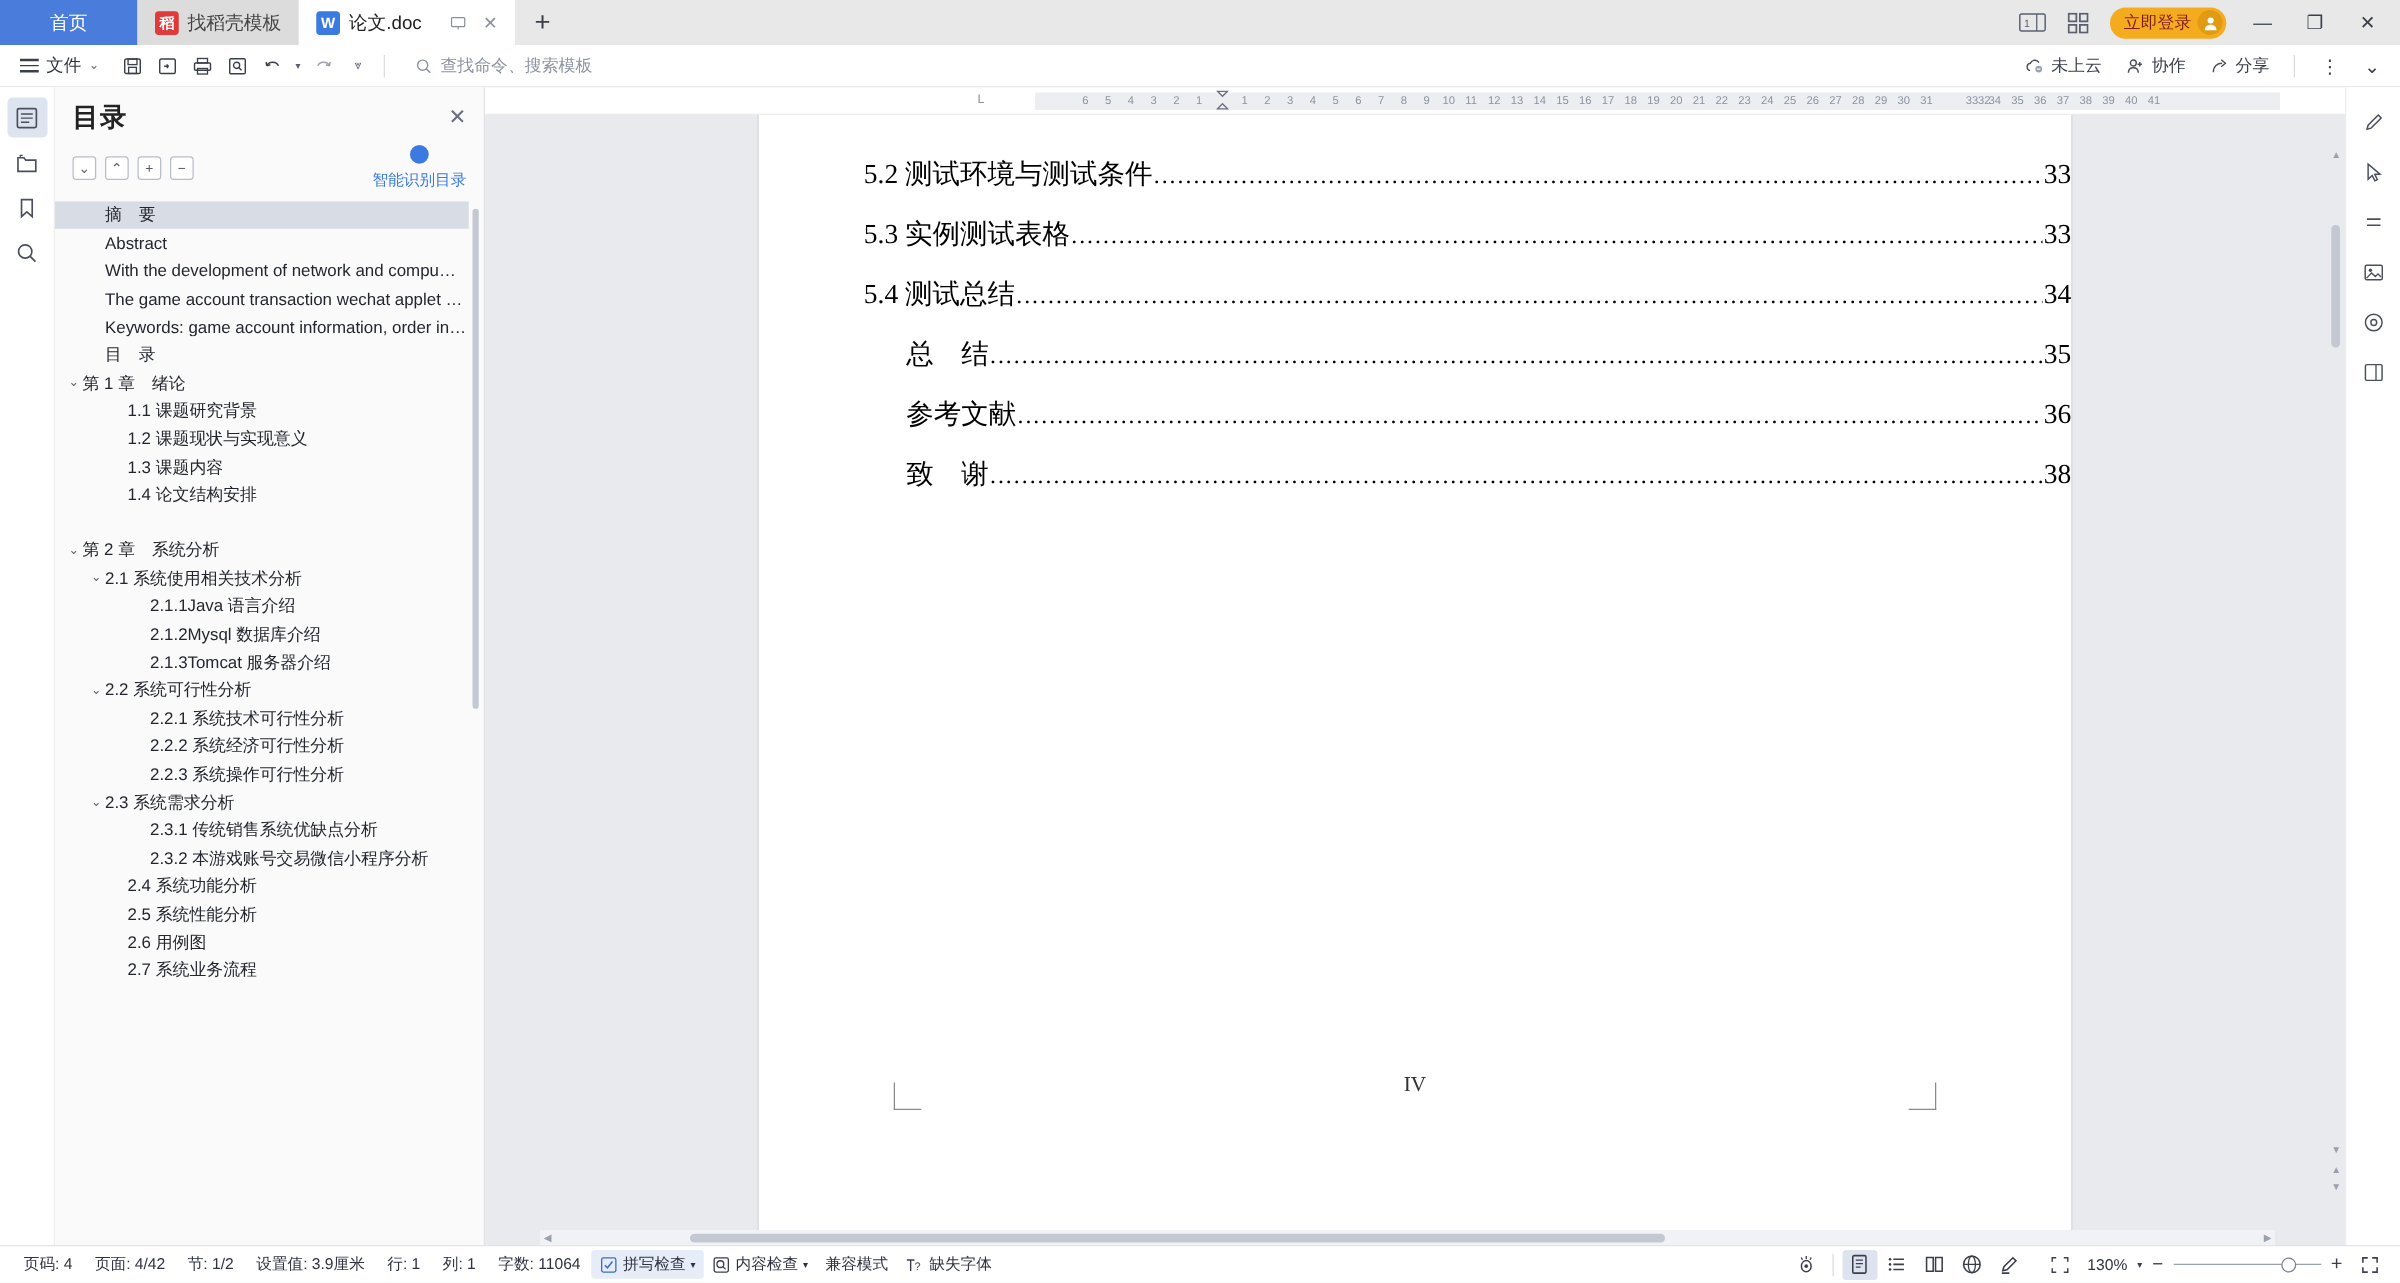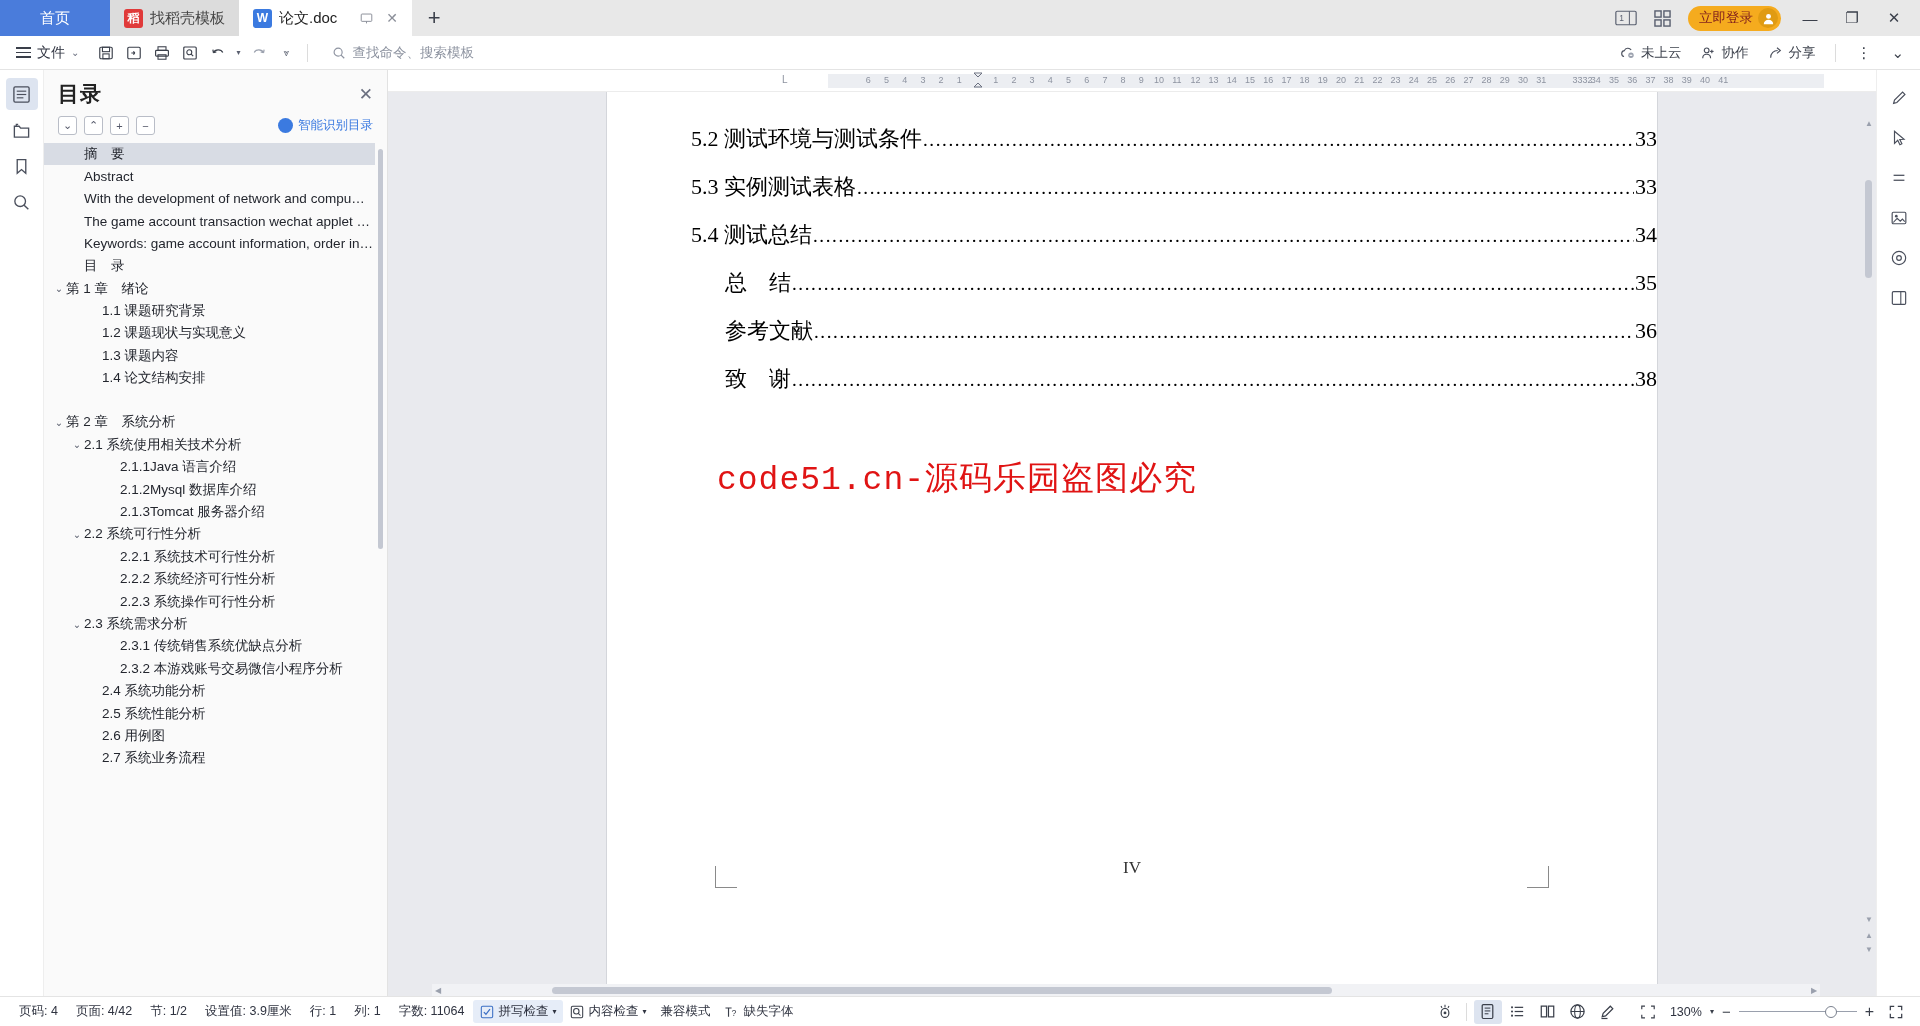--- a/index.html
+++ b/index.html
@@ -67,21 +67,21 @@
   .rail-btn { width: 32px; height: 32px; display:flex; align-items:center; justify-content:center; color:#4a4f5c; border-radius:4px; cursor:pointer; }
   .rail-btn.active { background:#dde4f0; }
 
   
   .outline { width: 344px; background:#fafafa; border-right:1px solid #e2e2e2; display:flex; flex-direction:column; }
   .outline-head { display:flex; align-items:center; padding: 10px 14px 2px 14px; }
   .outline-title { font-size: 21px; color:#222; font-weight:600; letter-spacing:1px; }
   .outline-close { margin-left:auto; color:#6b7080; font-size:17px; cursor:pointer; }
   .outline-tools { display:flex; align-items:center; gap:7px; padding: 6px 14px 8px 14px; }
   .otbtn { width: 19px; height: 19px; border:1px solid #b9bdc7; border-radius:3px; display:flex; align-items:center; justify-content:center; color:#55596a; font-size:11px; cursor:pointer; background:#fff; }
-  .smart { margin-left:auto; display:flex; align-items:center; gap:5px; font-size:12.5px; color:#3b7ae0; cursor:pointer; }
+  .smart { margin-left:auto; display:flex; align-items:center; gap:5px; font-size:12.5px; color:#3b7ae0; cursor:pointer;flex-direction:column; }
   .smart .dot { width:15px; height:15px; border-radius:50%; background:#3b7ae0; display:inline-block; }
   .outline-list { flex:1; overflow:hidden; position:relative; padding-right: 12px; }
   .ol-item {
     display:flex; align-items:center; font-size: 13.5px; color:#23262e;
     height: 22.4px; padding-left: 8px; white-space:nowrap; cursor:pointer;
   }
   .ol-item.sel { background:#d8dce4; }
   .ol-item .caret { width: 14px; flex:0 0 14px; color:#5a5f6e; font-size:10px; display:inline-flex; align-items:center; justify-content:center; }
   .ol-item .txt { overflow:hidden; text-overflow:ellipsis; }
   .ol-spacer { height: 22px; }
@@ -556,21 +556,20 @@
                   <span class="dots">................................................................................................................................................................</span>
                   <span class="pg">36</span>
                 </div>
                 <div class="toc-line lvl1">
                   <span class="lbl">致　谢</span>
                   <span class="dots">................................................................................................................................................................</span>
                   <span class="pg">38</span>
                 </div>
               </div>
           </div>
-          <div class="watermark" style="color: rgb(224, 20, 20);">code51.cn-源码乐园盗图必究</div>
           <div class="crop bl"></div>
           <div class="crop br"></div>
           <div class="pagenum">IV</div>
         </div>
 
         <div class="vscroll">
           <div class="vsb-arrow" style="top:0;">▲</div>
           <div class="thumb"></div>
           <div class="vsb-arrow" style="bottom:30px;">▼</div>
           <div class="vsb-arrow" style="bottom:14px;">▲</div>

